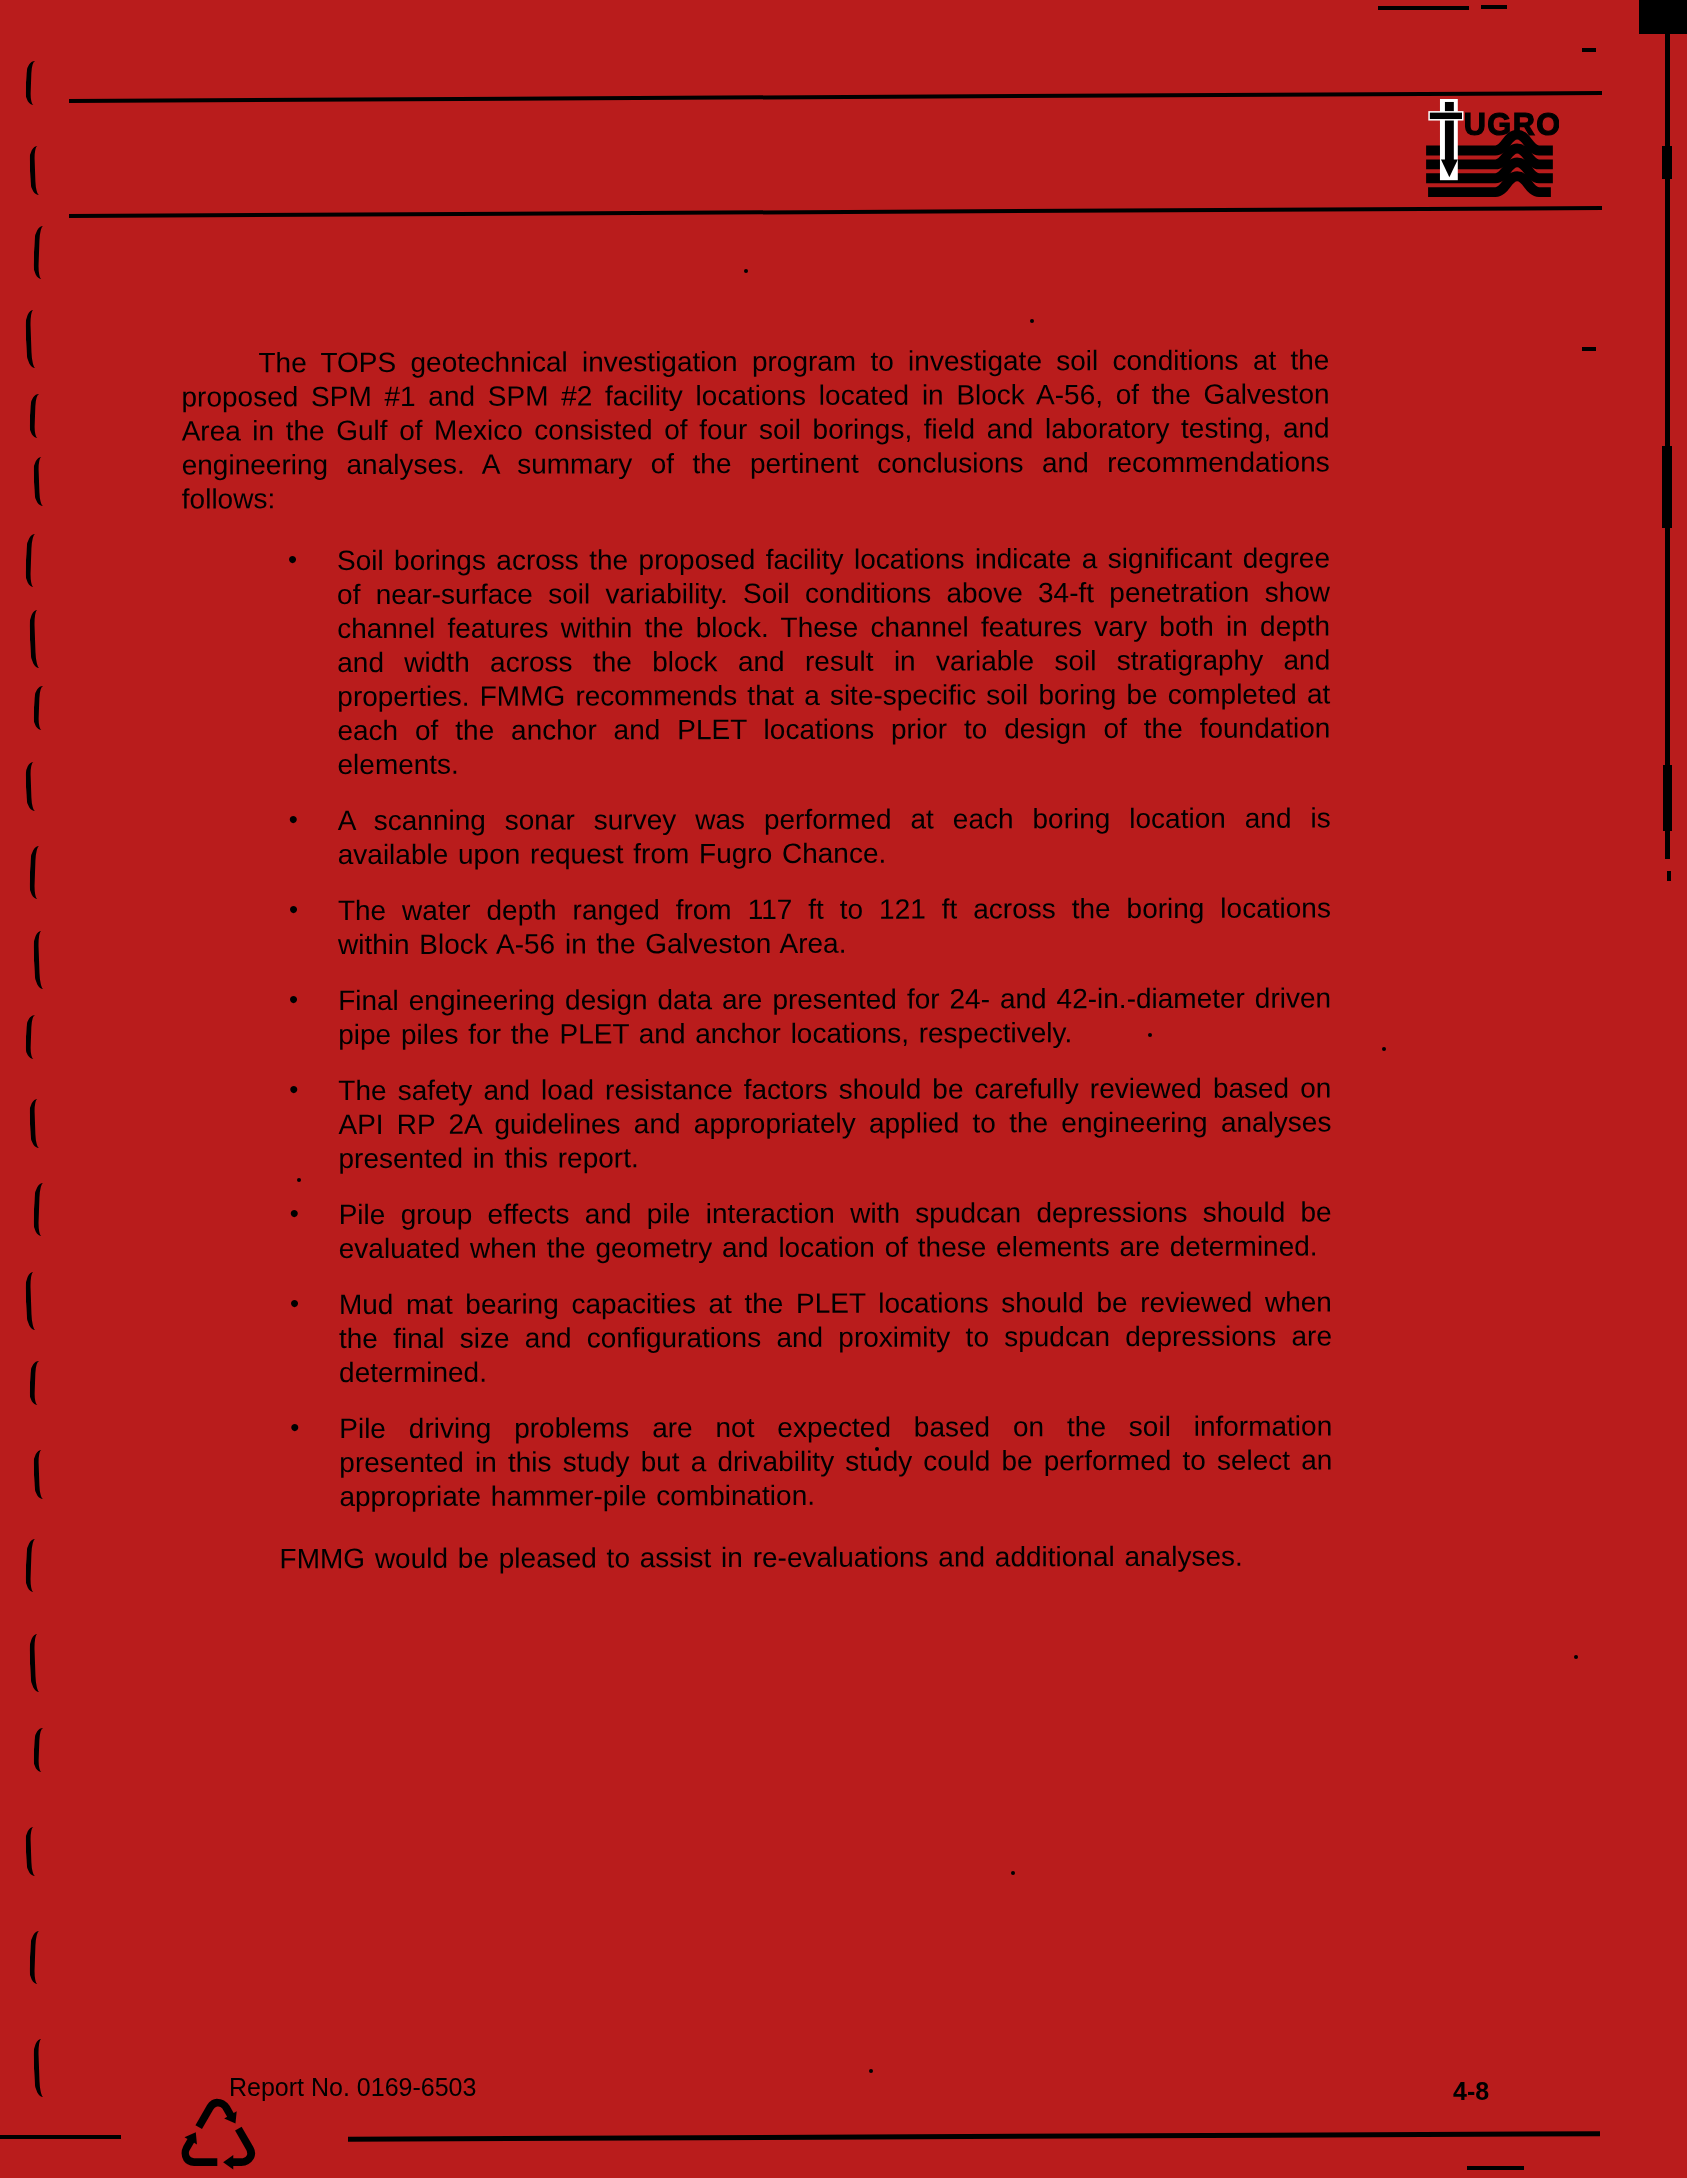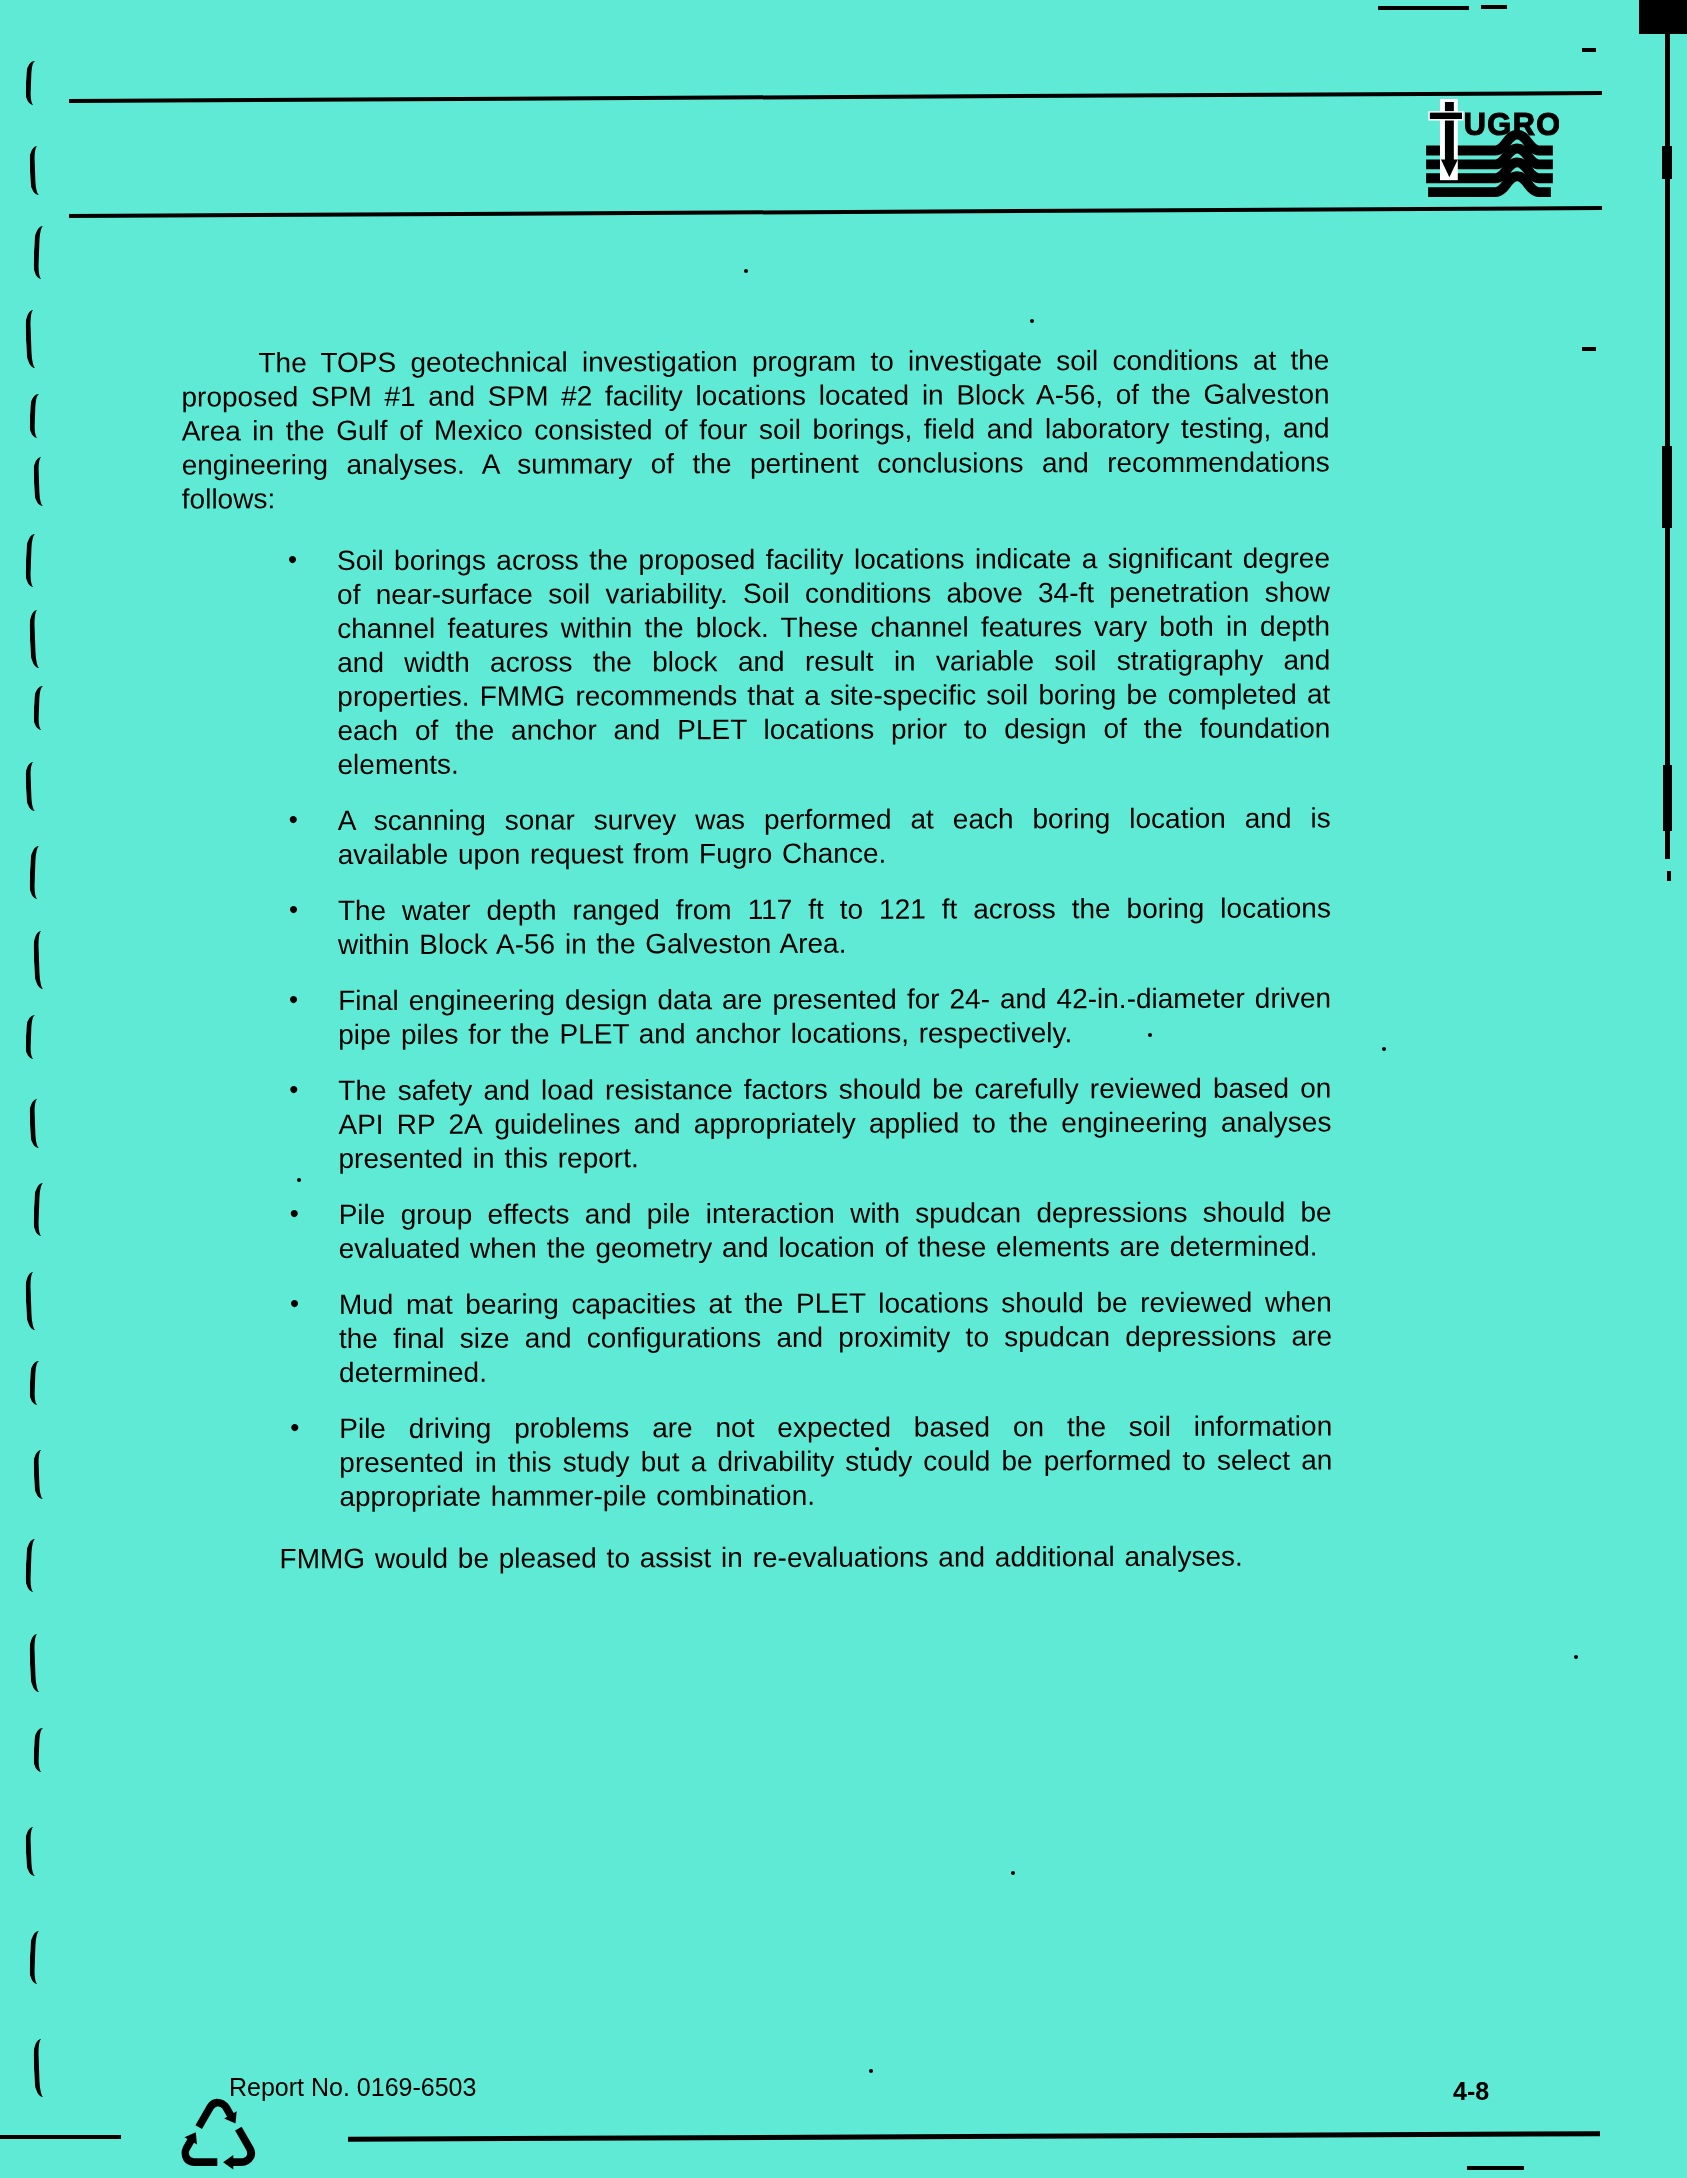--- a/index.html
+++ b/index.html
@@ -1,18 +1,18 @@
 <!DOCTYPE html>
 <html><head>
 <meta charset="utf-8">
 <style>
   html,body { margin:0; padding:0; background:#ffffff; }
   .page {
     position:relative; width:1687px; height:2178px; margin:0 auto;
-    background:#5eead4; color:#000;
+    background:#b91c1c; color:#000;
     font-family:"Liberation Sans", sans-serif;
     overflow:hidden;
   }
   
   .rule { position:absolute; background:#000; height:4px; }
   .rule-top    { left:69px;  top:95px;  width:1533px; transform:rotate(-0.30deg); }
   .rule-head2  { left:69px;  top:210px; width:1533px; transform:rotate(-0.30deg); }
   
   .logo { position:absolute; left:1416px; top:99px; width:143px; height:101px; }
   

